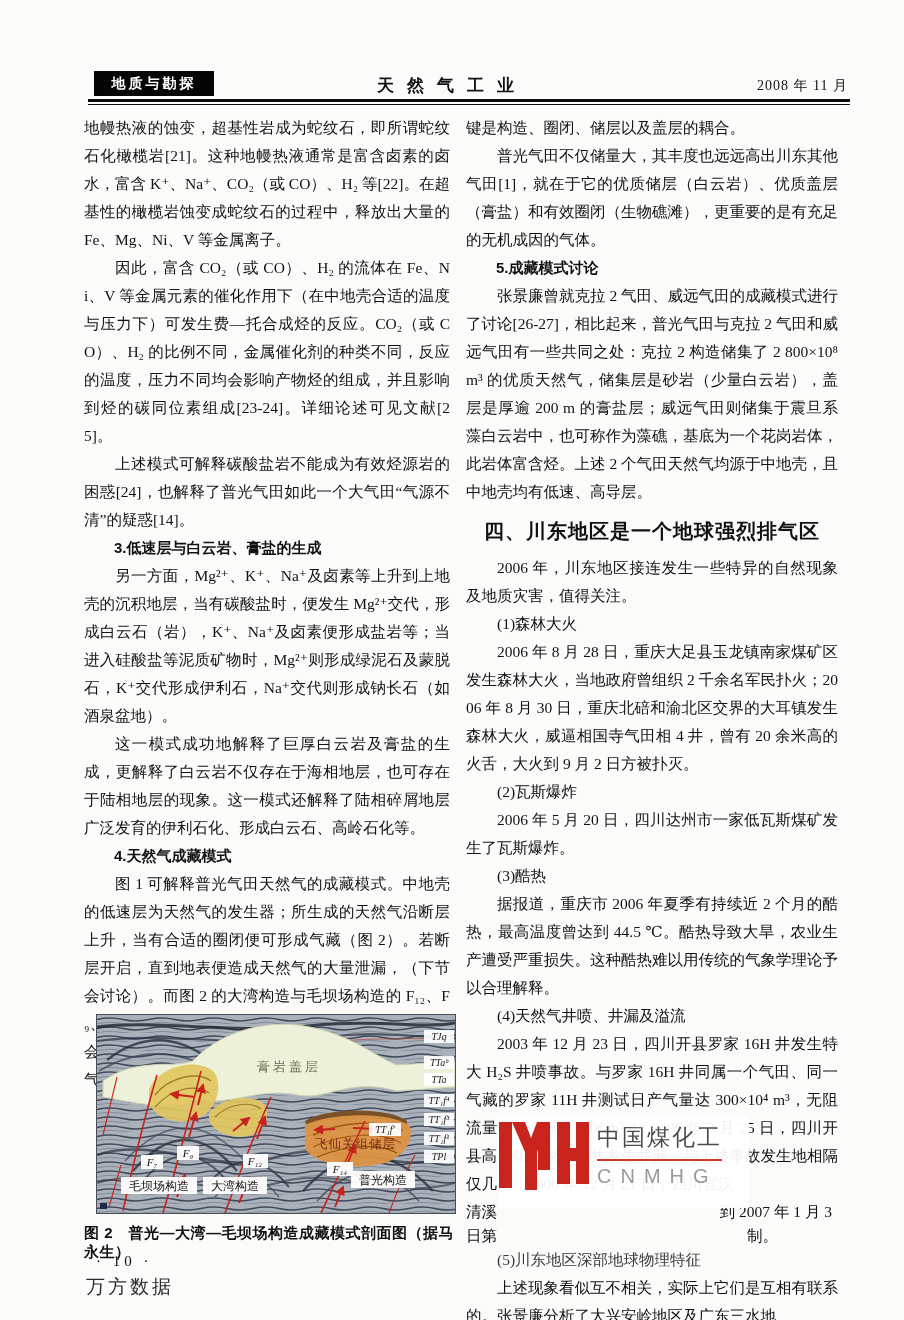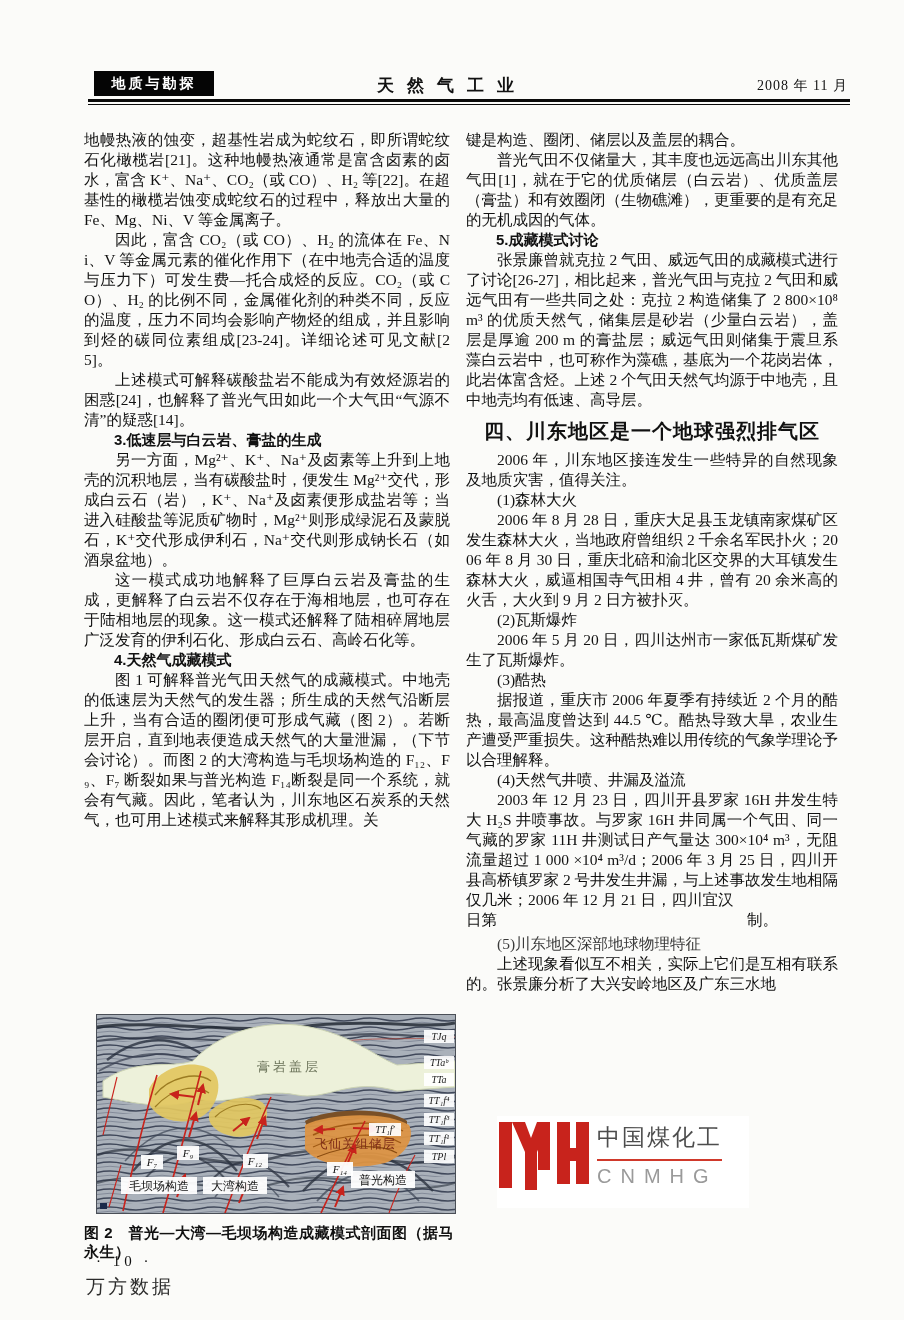--- a/index.html
+++ b/index.html
@@ -11,21 +11,21 @@
   .hdr-tag{position:absolute;left:94px;top:71px;width:120px;height:25px;background:#050505;
            color:#fff;font-family:"Liberation Sans","DejaVu Sans",sans-serif;font-weight:bold;
            font-size:14px;letter-spacing:3px;text-align:center;line-height:25px;}
   .hdr-title{position:absolute;left:0;top:74px;width:904px;text-align:center;
              font-size:17px;font-weight:600;letter-spacing:13px;}
   .hdr-date{position:absolute;right:56px;top:77px;font-size:14px;letter-spacing:1px;}
   .hdr-rule{position:absolute;left:88px;top:99px;width:762px;height:3px;background:#0b0b0b;}
   .hdr-rule2{position:absolute;left:88px;top:104px;width:762px;height:1px;background:#0b0b0b;}
 
   
-  .col{position:absolute;top:130px;font-size:15.5px;line-height:20px;text-align:justify;
+  .col{position:absolute;top:114px;font-size:15.5px;line-height:28px;text-align:justify;
        word-break:break-all;}
   #col-left{left:84px;width:366px;}
   #col-right{left:466px;width:372px;}
   .p{margin:0;text-indent:2em;}
   .p.cont{text-indent:0;}
   .h-num{margin:0;text-indent:2em;font-weight:bold;
          font-family:"Liberation Sans","DejaVu Sans",sans-serif;font-size:15px;}
   .h-major{margin:11px 0 9px 0;text-align:center;text-indent:0;font-weight:bold;
            font-family:"Liberation Sans","DejaVu Sans",sans-serif;font-size:20px;letter-spacing:1px;}
   .fragline{position:relative;height:24px;}
@@ -206,20 +206,24 @@
     <p class="p">2006 年，川东地区接连发生一些特异的自然现象及地质灾害，值得关注。</p>
     <p class="p">(1)森林大火</p>
     <p class="p">2006 年 8 月 28 日，重庆大足县玉龙镇南家煤矿区发生森林大火，当地政府曾组织 2 千余名军民扑火；2006 年 8 月 30 日，重庆北碚和渝北区交界的大耳镇发生森林大火，威逼相国寺气田相 4 井，曾有 20 余米高的火舌，大火到 9 月 2 日方被扑灭。</p>
     <p class="p">(2)瓦斯爆炸</p>
     <p class="p">2006 年 5 月 20 日，四川达州市一家低瓦斯煤矿发生了瓦斯爆炸。</p>
     <p class="p">(3)酷热</p>
     <p class="p">据报道，重庆市 2006 年夏季有持续近 2 个月的酷热，最高温度曾达到 44.5 ℃。酷热导致大旱，农业生产遭受严重损失。这种酷热难以用传统的气象学理论予以合理解释。</p>
     <p class="p">(4)天然气井喷、井漏及溢流</p>
     <p class="p">2003 年 12 月 23 日，四川开县罗家 16H 井发生特大 H₂S 井喷事故。与罗家 16H 井同属一个气田、同一气藏的罗家 11H 井测试日产气量达 300×10⁴ m³，无阻流量超过 1 000 ×10⁴ m³/d；2006 年 3 月 25 日，四川开县高桥镇罗家 2 号井发生井漏，与上述事故发生地相隔仅几米；2006 年 12 月 21 日，四川宜汉</p>
     <div class="fragline">
+      <span class="fl">清溪</span>
+      <span class="fr">到 2007 年 1 月 3</span>
+    </div>
+    <div class="fragline">
       <span class="fl">日第</span>
       <span class="fr2">制。</span>
     </div>
     <p class="p obscured">(5)川东地区深部地球物理特征</p>
     <p class="p">上述现象看似互不相关，实际上它们是互相有联系的。张景廉分析了大兴安岭地区及广东三水地</p>
   </div>
 
   <div id="wm">
     <svg width="92" height="84" viewBox="0 0 92 84">
       <g fill="#c8231c">

